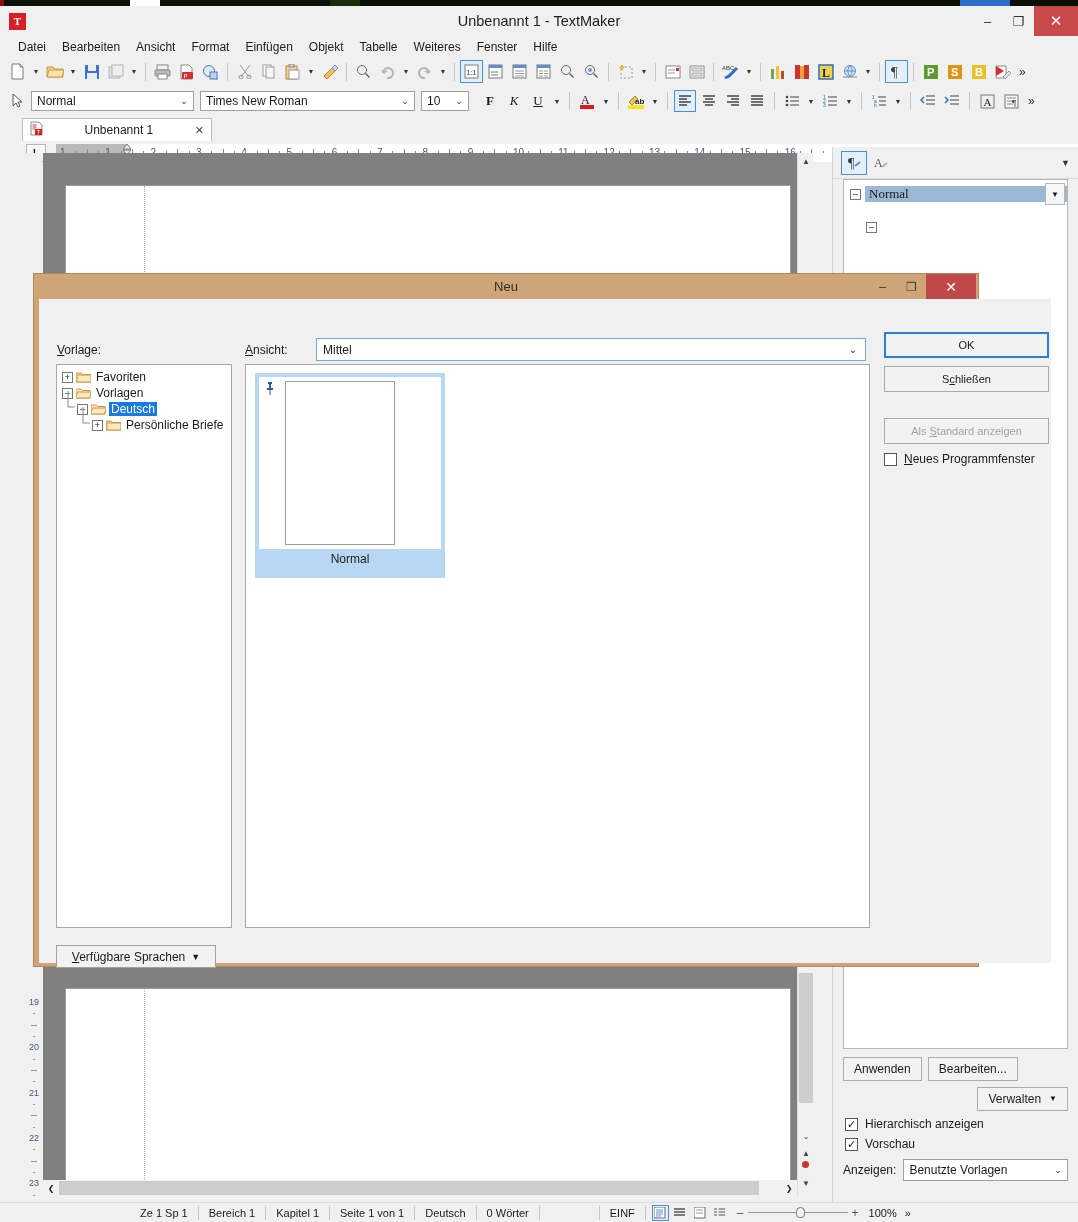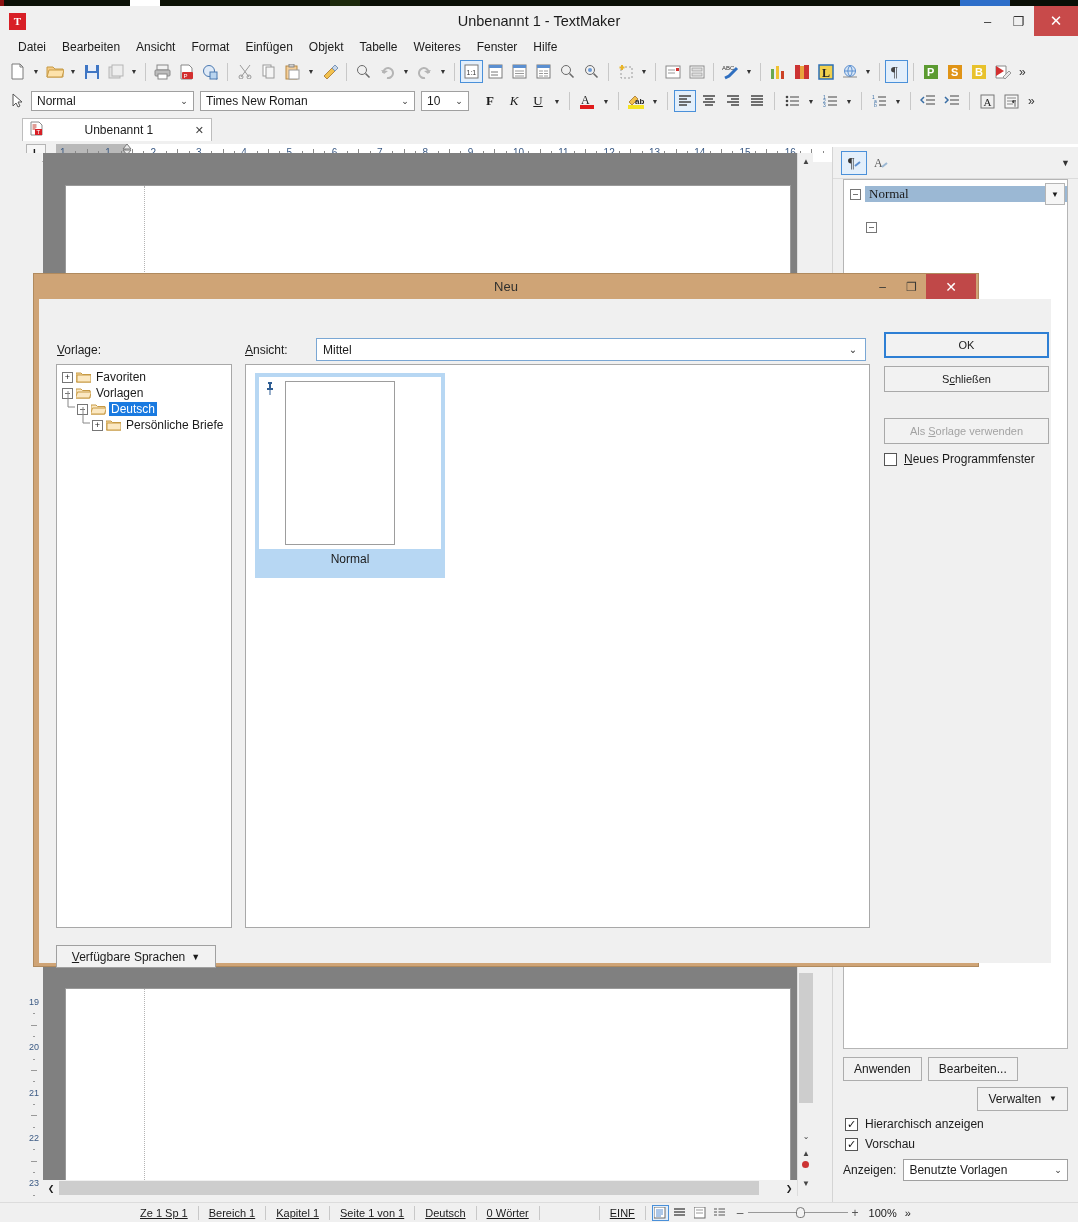--- a/index.html
+++ b/index.html
@@ -89,21 +89,21 @@
   .sb-btnrow { display:flex; gap:6px; padding:8px 18px 0 10px; }
   .btn { border:1px solid #adadad; background:#f2f2f2; padding:4px 10px; font-size:12px; line-height:14px; }
   .sb-manage { display:flex; justify-content:flex-end; padding:6px 10px 0 10px; }
   .chkrow { display:flex; align-items:center; gap:7px; padding:6px 10px 0 12px; font-size:12px; }
   .chk { width:13px; height:13px; border:1px solid #555; background:#fff; font-size:11px; line-height:11px;
      text-align:center; color:#111; }
   .sb-show { display:flex; align-items:center; gap:7px; padding:8px 10px 0 10px; }
   
   .statusbar { position:absolute; left:0; bottom:0; width:1078px; height:20px; background:#f0f0f0;
      display:flex; align-items:center; font-size:11px; color:#1b1b1b; border-top:1px solid #dcdcdc;}
-  .stitem { padding:0 10px; border-right:1px solid #c8c8c8; height:14px; line-height:14px;text-decoration:underline; }
+  .stitem { padding:0 10px; border-right:1px solid #c8c8c8; height:14px; line-height:14px; }
   .sb-icons { display:flex; align-items:center; gap:3px; padding-left:6px;}
   .vbtn { width:17px; height:16px; display:flex; align-items:center; justify-content:center; }
   .vbtn.sel { border:1px solid #4a90d9; background:#e3effb; }
   .zoomslider { display:flex; align-items:center; gap:4px; padding-left:8px; }
   .zline { width:100px; height:1px; background:#999; position:relative; }
   .zknob { position:absolute; left:48px; top:-5px; width:9px; height:11px; background:#f3f3f3; border:1px solid #777;
      border-radius:5px 5px 4px 4px; }
   
   .dlg { position:absolute; left:33px; top:273px; width:946px; height:694px;
      background:#cfa476; border:1px solid #b8显; border:1px solid #b08a5e; }
@@ -862,21 +862,21 @@
       <span style="font-size:9px;">▼</span>
     </div>
 
     <div class="dlg-right">
       <div class="dbtn2 focus">OK</div>
       <div class="dbtn2">
         <span>S<span style="text-decoration:underline">c</span><span id="closerest">hließen</span></span>
       </div>
       <div style="height:18px"></div>
       <div class="dbtn2 dis">
-        <span>Als <span style="text-decoration:underline">S</span><span id="defrest">orlage verwenden</span></span>
+        <span>Als <span style="text-decoration:underline">S</span><span id="defrest">tandard anzeigen</span></span>
       </div>
       <div class="dchk">
         <span class="chk"></span>
         <span>
           <span style="text-decoration:underline">N</span><span id="nwrest">eues Programmfenster</span>
         </span>
       </div>
     </div>
 
   </div>

